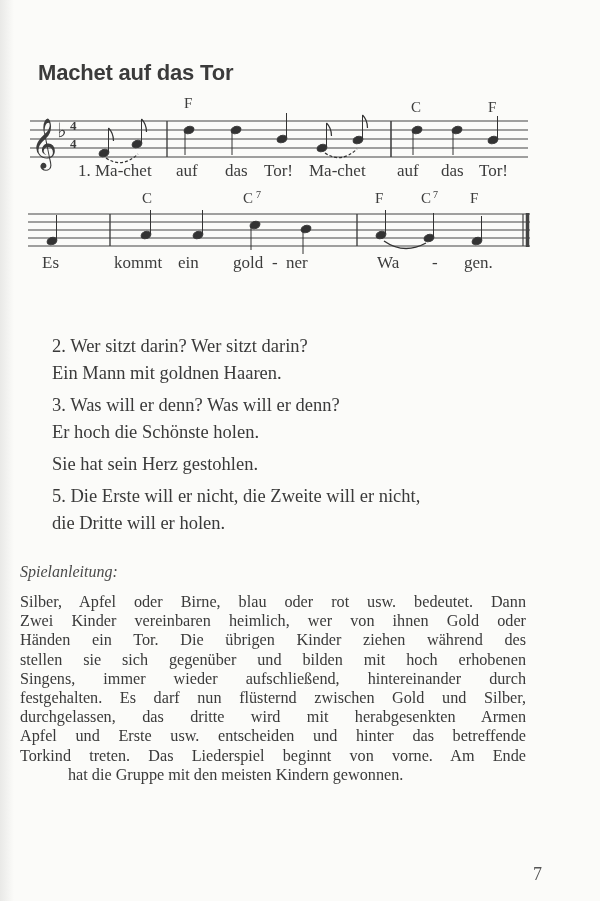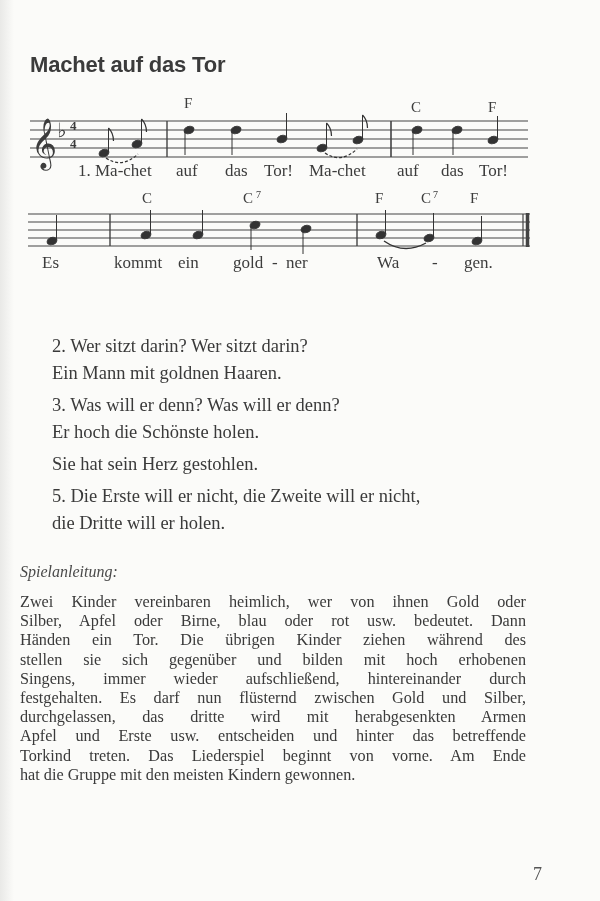--- a/index.html
+++ b/index.html
@@ -36,32 +36,32 @@
     }
     .instr-body {
       position: absolute; left: 20px; top: 593px; width: 506px;
       font-family: "Liberation Serif", serif; font-size: 16.2px; color: #3a3a3a;
       line-height: 19.2px;
     }
     .instr-body .ln {
       display: block; white-space: nowrap;
       text-align: justify; text-align-last: justify;
     }
-    .instr-body .ln.last { text-align-last: left; }
+    .instr-body .ln.last { text-align-last: left; margin-left: 48px; }
     .page-number {
       position: absolute; left: 533px; top: 864px;
       font-family: "Liberation Serif", serif; font-size: 18px; color: #555;
     }
   </style>
 </head>
 <body>
 
 <div class="page-edge"></div>
 
-<h1 class="title" style="margin:0;">Machet auf das Tor</h1>
+<h1 class="title" style="margin:8px;">Machet auf das Tor</h1>
 
 <svg class="score" viewBox="0 0 600 300" xmlns="http://www.w3.org/2000/svg">
 
   <g stroke="#444" stroke-width="1.2">
     <line x1="30" y1="121" x2="528" y2="121"></line>
     <line x1="30" y1="130" x2="528" y2="130"></line>
     <line x1="30" y1="139" x2="528" y2="139"></line>
     <line x1="30" y1="148" x2="528" y2="148"></line>
     <line x1="30" y1="157" x2="528" y2="157"></line>
 
@@ -205,22 +205,22 @@
     <div class="line">
       <span>5.</span>
       <span>Die Erste will er nicht, die Zweite will er nicht,</span>
     </div>
     <div class="line">die Dritte will er holen.</div>
   </div>
 </div>
 
 <div class="instr-heading">Spielanleitung:</div>
 <div class="instr-body">
+  <span class="ln">Silber, Apfel oder Birne, blau oder rot usw. bedeutet. Dann</span>
   <span class="ln">Zwei Kinder vereinbaren heimlich, wer von ihnen Gold oder</span>
-  <span class="ln">Silber, Apfel oder Birne, blau oder rot usw. bedeutet. Dann</span>
   <span class="ln">Händen ein Tor. Die übrigen Kinder ziehen während des</span>
   <span class="ln">stellen sie sich gegenüber und bilden mit hoch erhobenen</span>
   <span class="ln">Singens, immer wieder aufschließend, hintereinander durch</span>
   <span class="ln">festgehalten. Es darf nun flüsternd zwischen Gold und Silber,</span>
   <span class="ln">durchgelassen, das dritte wird mit herabgesenkten Armen</span>
   <span class="ln">Apfel und Erste usw. entscheiden und hinter das betreffende</span>
   <span class="ln">Torkind treten. Das Liederspiel beginnt von vorne. Am Ende</span>
   <span class="ln last">hat die Gruppe mit den meisten Kindern gewonnen.</span>
 </div>
 

